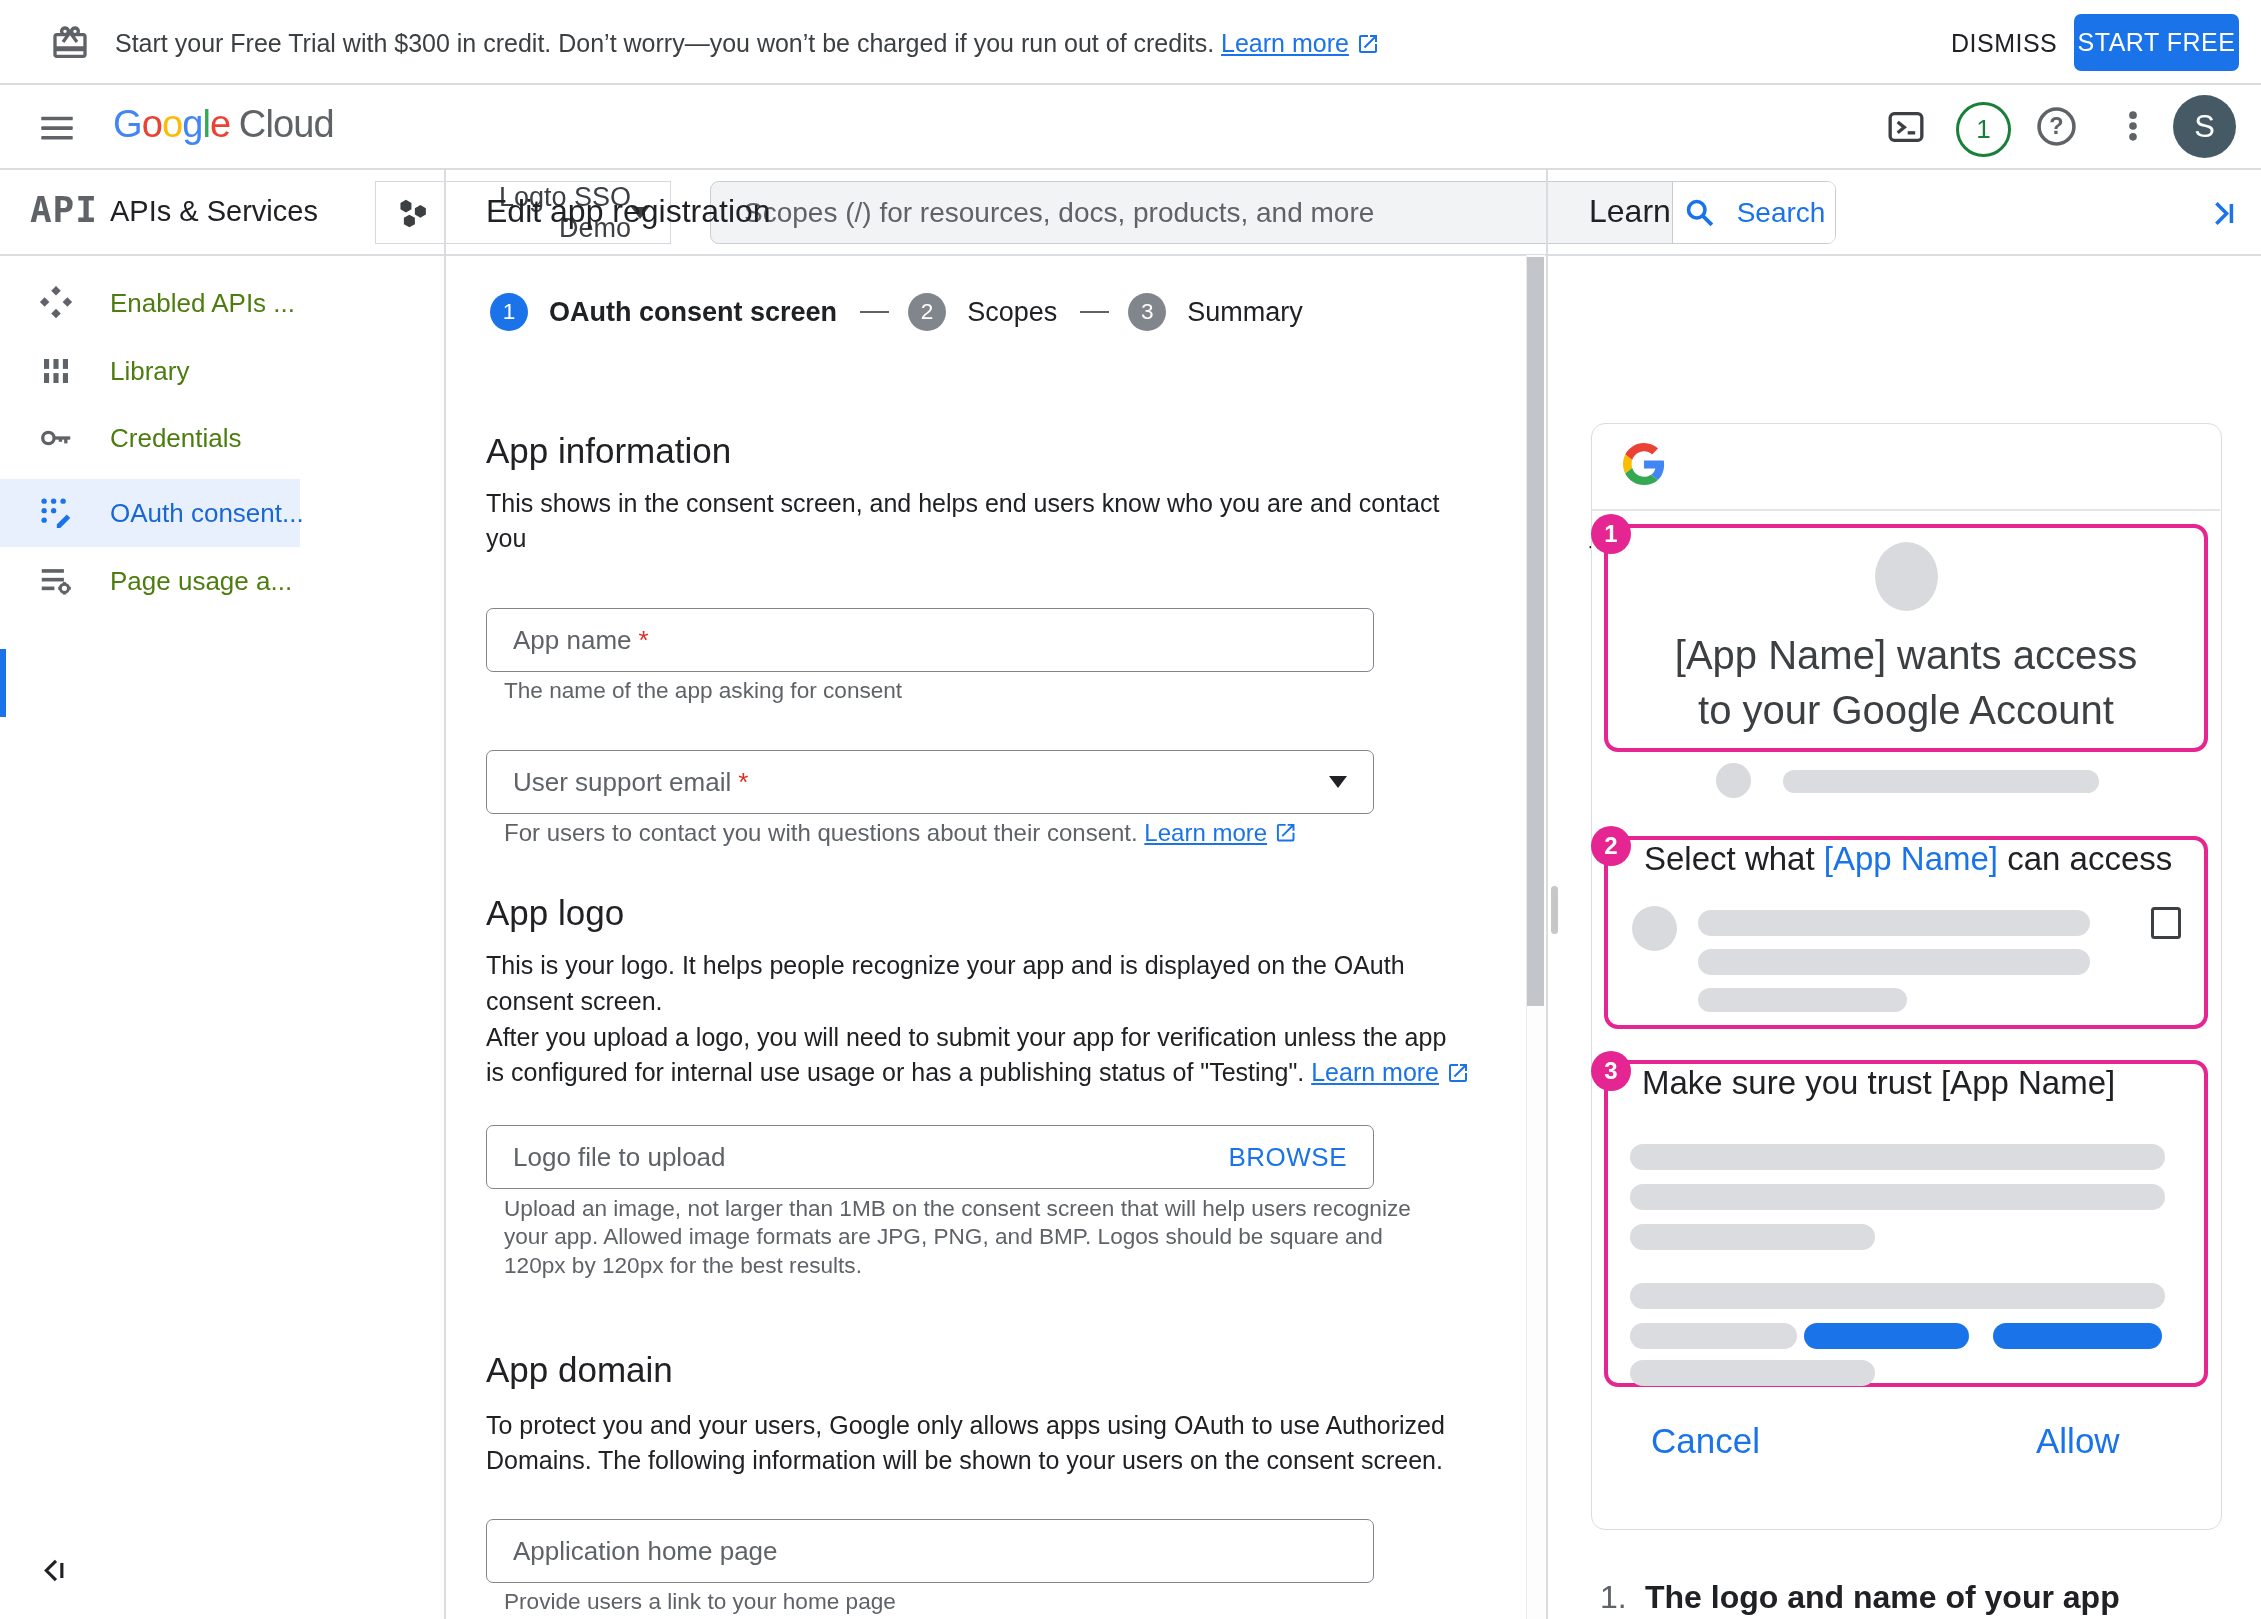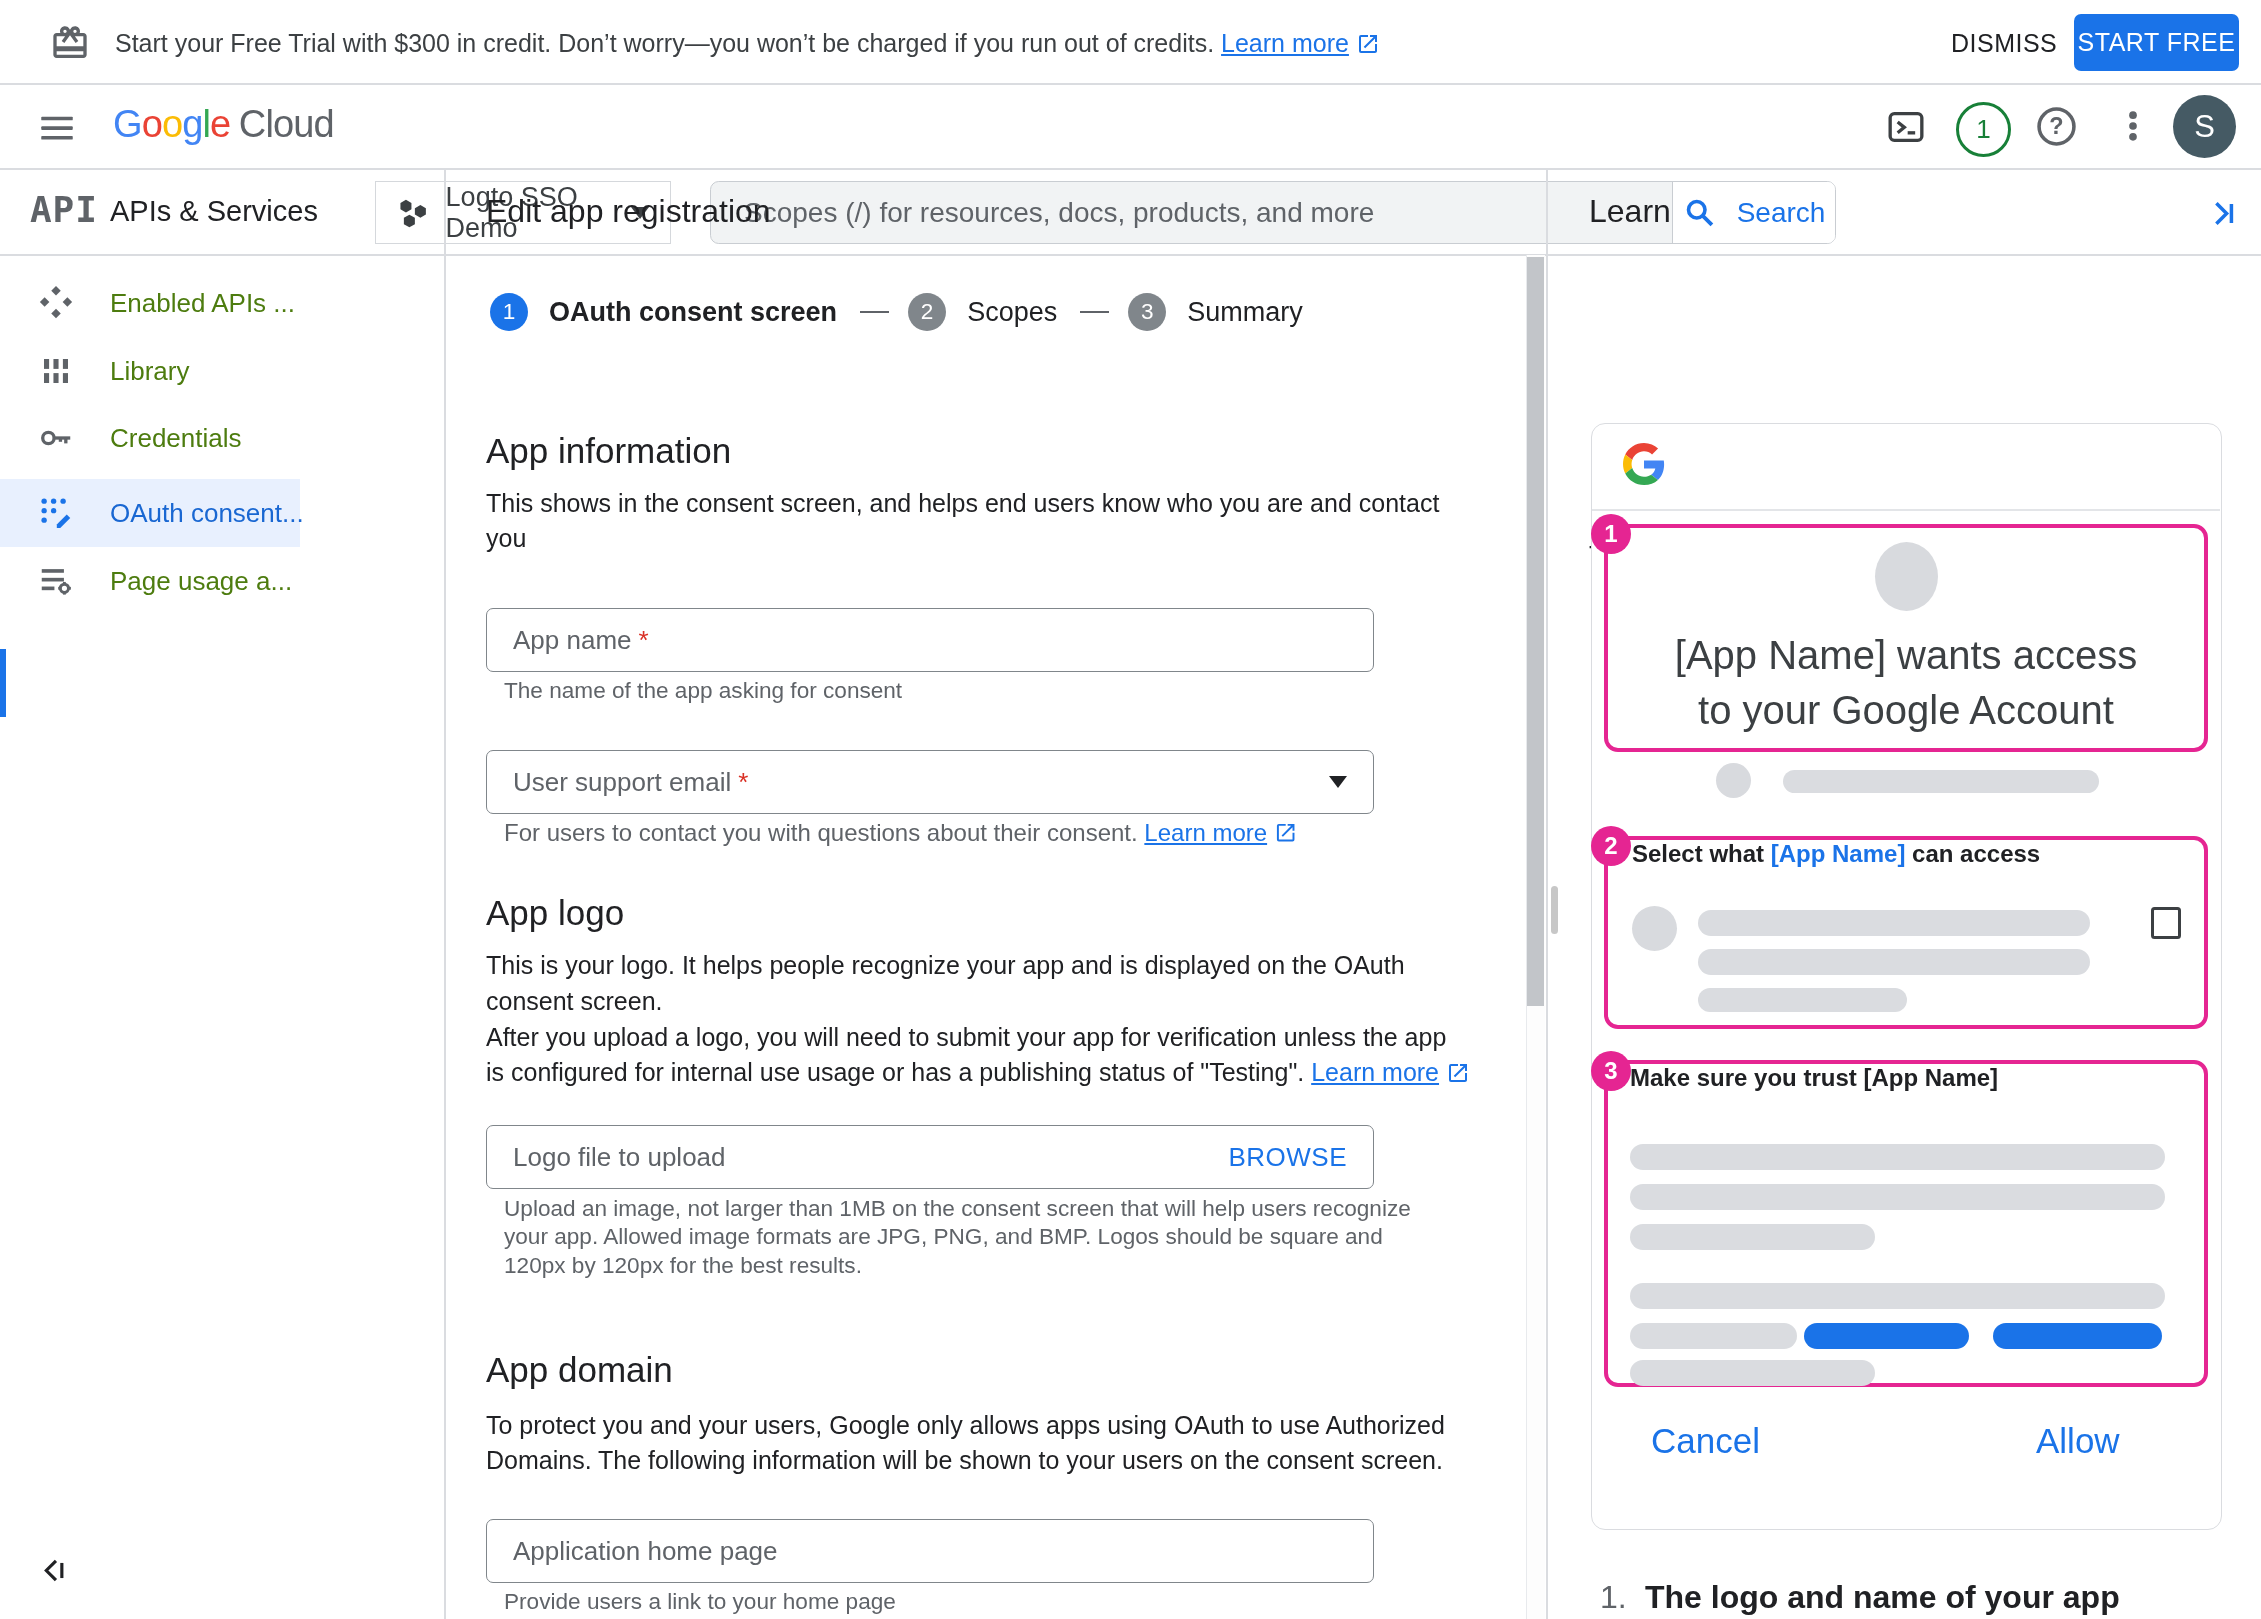--- a/index.html
+++ b/index.html
@@ -1,18 +1,18 @@
 <!DOCTYPE html>
 <html style="font-size:14px"><head>
 <meta charset="utf-8">
 <style>
   html,body{margin:0;padding:0;background:#fff;}
   #screen{position:relative;width:2261px;height:1620px;overflow:hidden;background:#fff;
           font-family:"Liberation Sans","DejaVu Sans",sans-serif;color:#202124;}
-  .abs{position:absolute;}
+  .abs{position:absolute;text-align:right;}
   .hline{position:absolute;background:#dadce0;height:1.7px;left:0;width:2261px;}
   .vline{position:absolute;background:#dadce0;width:1.7px;}
   .nowrap{white-space:nowrap;}
 
   
   .banner-text{font-size:25px;color:#3c4043;}
   .link{color:#1a73e8;text-decoration:underline;}
   .dismiss{font-size:25px;font-weight:500;letter-spacing:0.5px;color:#202124;}
   .startfree{position:absolute;left:2074px;top:14px;width:165px;height:57px;background:#1a73e8;color:#fff;
              border-radius:7px;font-size:25px;font-weight:500;letter-spacing:0.5px;
@@ -74,21 +74,21 @@
   .learn-sub{position:absolute;left:41px;top:371px;font-size:27px;color:#202124;white-space:nowrap;}
   .card{position:absolute;left:43px;top:253px;width:631px;height:1107px;border:1.7px solid #dadce0;border-radius:14px;box-sizing:border-box;background:#fff;}
   .signin{position:absolute;left:139px;top:452px;font-size:28px;color:#5f6368;font-weight:500;}
   .pinkbox{position:absolute;border:4.3px solid #e52592;border-radius:14px;box-sizing:border-box;background:#fff;}
   .pinkc{position:absolute;width:40px;height:40px;border-radius:50%;background:#e52592;color:#fff;
          font-size:24px;font-weight:700;display:flex;align-items:center;justify-content:center;z-index:3;}
   .mock-title{position:absolute;left:56px;width:604px;text-align:center;font-size:40px;color:#3c4043;white-space:nowrap;}
   .bar{position:absolute;background:#dadce0;border-radius:13px;height:26px;}
   .bluebar{background:#1a73e8;}
   .gcirc{position:absolute;border-radius:50%;background:#d8dade;}
-  .mock-h{position:absolute;font-size:24px;font-weight:700;color:#202124;white-space:nowrap;}
+  .mock-h{position:absolute;font-size:33px;font-weight:400;color:#202124;white-space:nowrap;margin-left:12px;}
   .chk{position:absolute;left:603px;top:737px;width:30px;height:32px;border:3.5px solid #3c4043;border-radius:3.5px;box-sizing:border-box;}
   .dlg-btn{position:absolute;top:1251px;font-size:35px;font-weight:500;color:#1a73e8;}
   .footnote-num{position:absolute;left:52px;top:1409px;font-size:32px;color:#5f6368;}
   .footnote{position:absolute;left:97px;top:1409px;font-size:32px;font-weight:700;color:#202124;white-space:nowrap;}
   .learn-thumb{position:absolute;left:2.6px;top:716px;width:7px;height:48px;border-radius:3.5px;background:#c7c7c7;}
 </style>
 </head>
 <body>
 
 <div id="screen">

